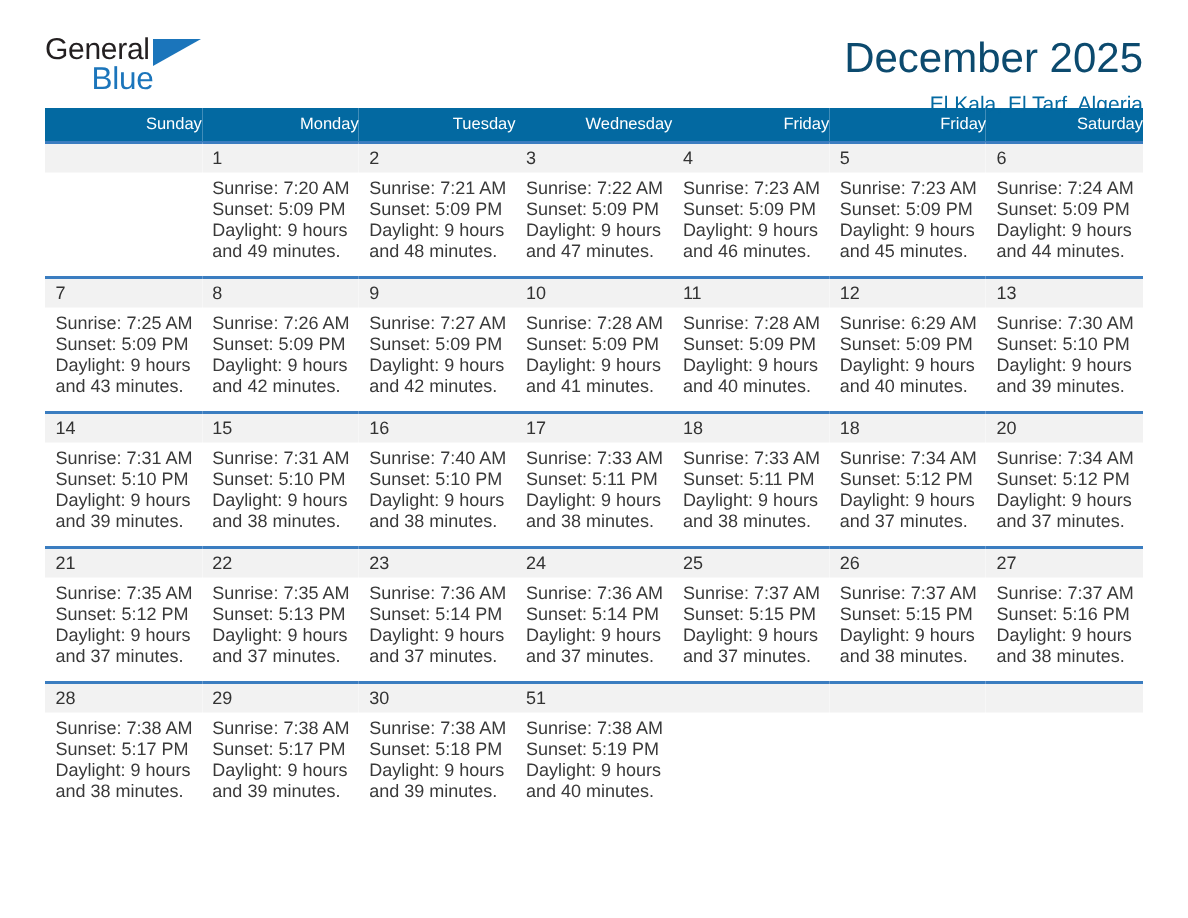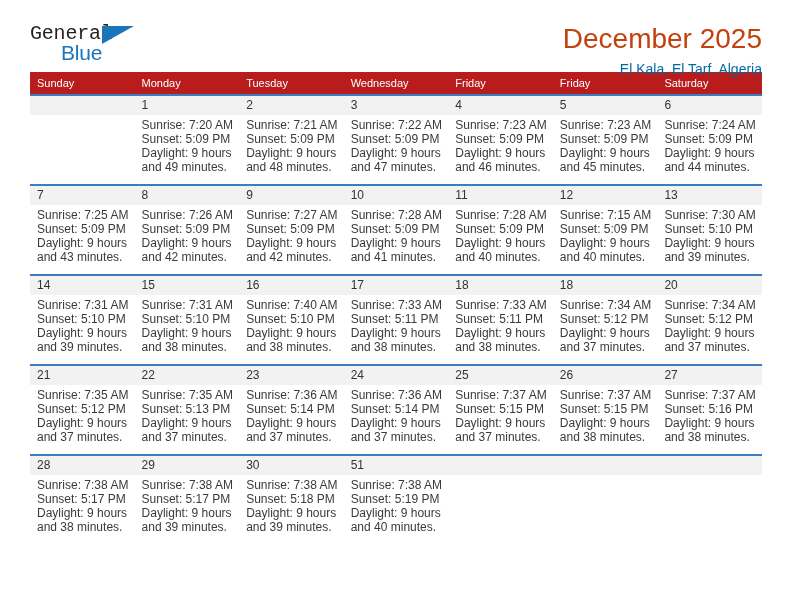--- a/index.html
+++ b/index.html
@@ -38,21 +38,21 @@
     height: 46px;
     flex: 0 0 auto;
   }
   .logo-general {
     position: absolute;
     left: 0;
     top: 0;
     font-size: 20px;
     letter-spacing: -0.2px;
     color: #231f20;
-    font-family: Liberation Mono, monospace;
+    font-family: Liberation Sans, sans-serif;
   }
   .logo-tri {
     position: absolute;
     left: 72px;
     top: 4px;
     width: 0;
     height: 0;
     border-left: 32px solid #1b75bb;
     border-bottom: 18px solid transparent;
   }
@@ -64,46 +64,46 @@
     color: #1b75bb;
     letter-spacing: -0.2px;
     font-family: "Liberation Sans", sans-serif;
   }
   .title-block {
     text-align: right;
     flex: 0 0 auto;
   }
   .title-month {
     font-size: 28px;
-    color: #c2410c;
+    color: #0c4a6e;
     line-height: 34px;
     white-space: nowrap;
     margin-left: 48px;
   }
   .title-location {
     font-size: 14px;
     color: #0369a1;
     line-height: 20px;
     margin-top: 3px;
     white-space: nowrap;
     text-align: right;
   }
 
   
   .calendar {
     width: 732px;
     border-collapse: collapse;
     table-layout: fixed;
   }
   .calendar th {
-    background: #b91c1c;
+    background: #0369a1;
     color: #ffffff;
     font-size: 11px;
     font-weight: normal;
-    text-align: left;
+    text-align: right;
     padding: 5px 0 5px 7px;
     height: 20px;
     box-sizing: border-box;
   }
   .calendar td {
     vertical-align: top;
     padding: 0;
     border-top: 2px solid #3b7dc0;
     height: 90px;
     box-sizing: border-box;
@@ -300,21 +300,21 @@
                 <div>Sunset: 5:09 PM</div>
                 <div>Daylight: 9 hours</div>
                 <div>and 40 minutes.</div>
               </div>
             </div>
           </td>
           <td>
             <div class="cell-inner">
               <span class="daynum">12</span>
               <div class="info">
-                <div>Sunrise: 7:15 AM</div>
+                <div>Sunrise: 6:29 AM</div>
                 <div>Sunset: 5:09 PM</div>
                 <div>Daylight: 9 hours</div>
                 <div>and 40 minutes.</div>
               </div>
             </div>
           </td>
           <td>
             <div class="cell-inner">
               <span class="daynum">13</span>
               <div class="info">

